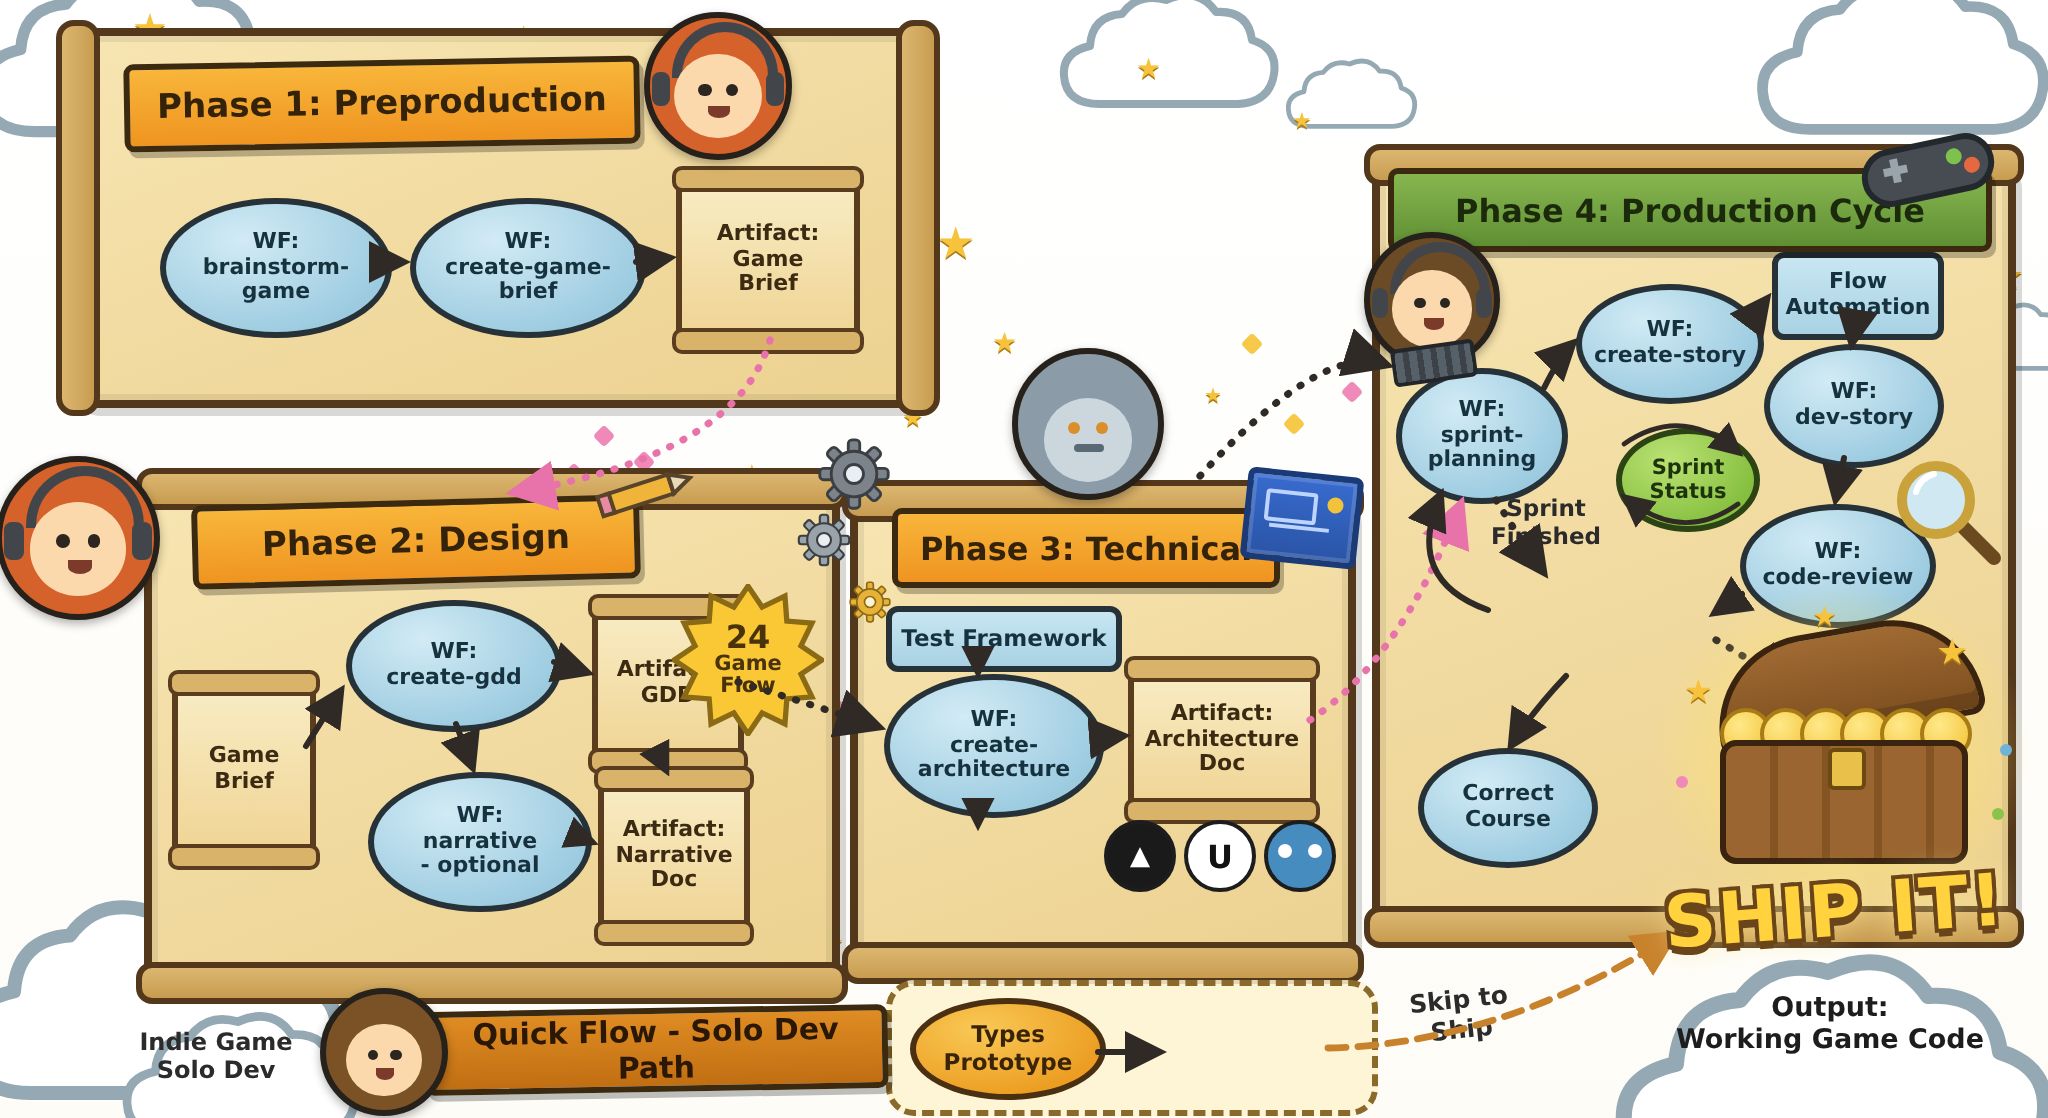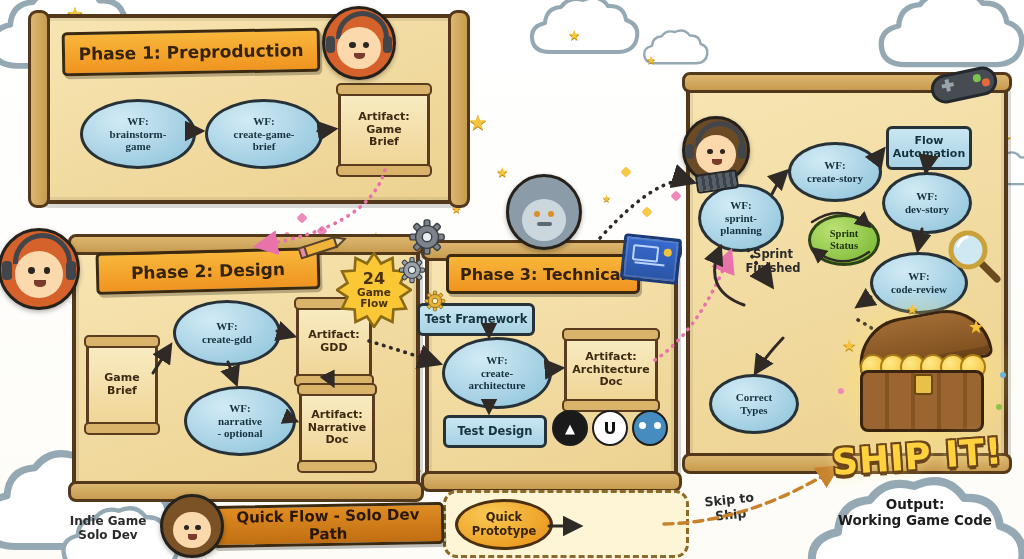--- a/index.html
+++ b/index.html
@@ -13,21 +13,21 @@
   .scroll-v::before{top:-10px}.scroll-v::after{bottom:-10px}
 
   
   .ribbon{position:absolute;display:flex;align-items:center;justify-content:center;font-weight:bold;border:3px solid #3c2a10;color:#34230a;z-index:5;border-radius:5px;box-shadow:2px 3px 0 rgba(0,0,0,.25);text-align:center;}
   .rb-orange{background:linear-gradient(180deg,#f8b63a,#ef9420);}
   .rb-green{background:linear-gradient(180deg,#87b650,#5f8f33);color:#1c2a0c;}
   .rb-quick{background:linear-gradient(180deg,#df8c23,#c06e12);color:#2a1706;}
 
   
   .node{position:absolute;display:flex;align-items:center;justify-content:center;text-align:center;font-weight:700;white-space:pre-line;line-height:1.15;z-index:4;color:#16323f;}
-  .ellipse{background:radial-gradient(ellipse at 35% 28%,#d2ebf5,#9ccbe0 75%);border:3px solid #273238;border-radius:50%;font-size:11px;font-family:Liberation Serif, serif;}
+  .ellipse{background:radial-gradient(ellipse at 35% 28%,#d2ebf5,#9ccbe0 75%);border:3px solid #273238;border-radius:50%;font-size:11px;}
   .rectn{background:linear-gradient(#c8e6f2,#a8d2e4);border:3px solid #273238;border-radius:6px;font-size:11.5px;}
   .status{background:radial-gradient(ellipse at 35% 28%,#bbe274,#85bf3f 75%);border:3px solid #2c4414;color:#1d330c;}
   .artifact{background:linear-gradient(180deg,#f9edc6,#efd392);border:3px solid #5a3d1e;border-radius:4px;font-size:11px;color:#3c2a12;}
   .artifact::before,.artifact::after{content:"";position:absolute;left:-5px;right:-5px;height:9px;background:#d9b36a;border:2px solid #5a3d1e;border-radius:5px;}
   .artifact::before{top:-6px}.artifact::after{bottom:-6px}
   .qnode{background:radial-gradient(ellipse at 35% 28%,#f9c955,#ec9d22 75%);border:3px solid #4a2f10;border-radius:50%;font-size:11.5px;color:#3a2408;}
 
   
   .avatar{position:absolute;border-radius:50%;border:3px solid #27211b;z-index:9;overflow:hidden;box-shadow:0 2px 5px rgba(0,0,0,.3);}
   .avatar .face{position:absolute;left:18%;top:26%;width:64%;height:62%;border-radius:50%;background:#fcd9ad;}
@@ -43,21 +43,21 @@
   .avatar.dragon .mouth{background:#5a6a74;width:22%;height:6%;border-radius:4px;left:40%}
 
   
   .cloud{position:absolute;z-index:2;}
   .cloud path{fill:#ffffff;stroke:#94a9b4;stroke-width:4;stroke-linejoin:round;}
   .star{position:absolute;z-index:2;color:#f7c33c;text-shadow:0 1px 0 #a87b16;line-height:1;}
   .spark{position:absolute;width:8px;height:8px;border-radius:2px;transform:rotate(45deg);z-index:2;}
   .spark.pink{background:#ef8ab8}.spark.yellow{background:#f7c948}
   .kbd{position:absolute;width:38px;height:15px;background:repeating-linear-gradient(90deg,#566069 0 4px,#3c4248 4px 7px);border:2px solid #22262a;border-radius:3px;transform:rotate(-8deg);z-index:9;}
 
-  .badge-wrap{position:absolute;z-index:6;}
+  .badge-wrap{position:absolute;z-index:6;margin-top:40px;}
   .badge-text{position:absolute;inset:0;display:flex;flex-direction:column;align-items:center;justify-content:center;font-weight:bold;color:#4a320a;line-height:1.05;}
   .badge-text .big{font-size:16px}.badge-text .small{font-size:10.5px}
 
   .label-text{position:absolute;font-weight:bold;color:#2b2b2b;text-align:center;white-space:pre-line;z-index:6;line-height:1.2;}
 
   .ship-title{position:absolute;z-index:8;font-size:36px;font-weight:800;letter-spacing:1px;color:#ffd23e;transform:rotate(-4deg);white-space:nowrap;
     text-shadow:-2px -2px 0 #6b451a,2px -2px 0 #6b451a,-2px 2px 0 #6b451a,2px 2px 0 #6b451a,0 4px 0 #6b451a,0 0 14px #f9e38f;}
 
   
   .chest{position:absolute;z-index:7;}
@@ -245,42 +245,44 @@
     <div style="position:absolute;left:7px;top:7px;width:22px;height:12px;border:2px solid #bcd4ff;border-radius:2px"></div>
     <div style="position:absolute;left:10px;top:24px;width:30px;height:0;border-top:2px solid #bcd4ff"></div>
     <div style="position:absolute;right:6px;top:8px;width:8px;height:8px;border-radius:50%;background:#f2c23c"></div>
   </div>
   <div class="avatar dragon no-phones" style="left:506px;top:174px;width:70px;height:70px">
     <b class="face"></b>
     <s class="eye l"></s>
       <s class="eye r"></s>
     <u class="mouth"></u>
   </div>
-  <div class="node rectn" style="left:417px;top:303px;width:112px;height:27px">Test Framework</div>
+  <div class="node rectn" style="left:443px;top:303px;width:112px;height:27px">Test Framework</div>
   <div class="node ellipse" style="left:442px;top:337px;width:104px;height:66px">WF:
 create-
 architecture</div>
   <div class="node artifact" style="left:564px;top:331px;width:88px;height:72px">Artifact:
 Architecture
 Doc</div>
-  <div class="node rectn" style="left:443px;top:415px;width:98px;height:27px">Test Design</div>
   <div class="engines" style="left:552px;top:410px">
     <div class="engine unity">
         <span>▲</span>
       </div>
     <div class="engine unreal">
         <span>U</span>
       </div>
     <div class="engine godot">
         <i class="l"></i>
         <i class="r"></i>
       </div>
   </div>
 
   <div class="panel scroll-v" style="left:686px;top:78px;width:314px;height:382px"></div>
+  <div class="ribbon rb-green" style="left:694px;top:84px;width:296px;height:36px;font-size:16px">
+    <span>Phase 4: Production Cycle</span>
+  </div>
   <svg style="position:absolute;left:928px;top:60px;z-index:8;transform:rotate(-12deg)" width="72" height="50" viewBox="0 0 72 50">
     <rect x="4" y="12" width="64" height="26" rx="13" fill="#464c52" stroke="#23282c" stroke-width="3"></rect>
     <rect x="14" y="20" width="12" height="4" fill="#9aa4ad"></rect>
     <rect x="18" y="16" width="4" height="12" fill="#9aa4ad"></rect>
     <circle cx="50" cy="21" r="4" fill="#7ec14f"></circle>
     <circle cx="58" cy="27" r="4" fill="#e5683e"></circle>
   </svg>
   <div class="avatar" style="left:682px;top:116px;width:62px;height:62px;background:#6b4a26">
     <i class="band"></i>
     <b class="face"></b>
@@ -300,21 +302,21 @@
 Automation</div>
   <div class="node ellipse" style="left:882px;top:172px;width:84px;height:56px">WF:
 dev-story</div>
   <div class="node ellipse status" style="left:808px;top:214px;width:66px;height:46px;font-size:10.5px">Sprint
 Status</div>
   <div class="node ellipse" style="left:870px;top:252px;width:92px;height:56px">WF:
 code-review</div>
   <div class="label-text" style="left:738px;top:248px;width:70px;font-size:11.5px">Sprint
 Finished</div>
   <div class="node ellipse" style="left:709px;top:374px;width:84px;height:54px">Correct
-Types</div>
+Course</div>
   <svg style="position:absolute;left:944px;top:226px;z-index:8" width="58" height="58" viewBox="0 0 58 58">
     <line x1="37" y1="37" x2="53" y2="53" stroke="#6b4a20" stroke-width="7" stroke-linecap="round"></line>
     <circle cx="24" cy="24" r="17" fill="#cfe8f2" stroke="#caa23c" stroke-width="5"></circle>
     <path d="M14,20 Q16,13 23,11" fill="none" stroke="#ffffff" stroke-width="3" stroke-linecap="round"></path>
   </svg>
 
   <div class="chest" style="left:850px;top:312px;width:142px;height:128px">
     <div class="glow"></div>
     <div class="lid"></div>
     <div class="gold">
@@ -343,21 +345,21 @@
   <div class="avatar" style="left:160px;top:494px;width:58px;height:58px;background:#7a5226">
     <b class="face"></b>
     <s class="eye l"></s>
       <s class="eye r"></s>
     <u class="mouth"></u>
   </div>
   <div class="ribbon rb-quick" style="left:212px;top:504px;width:226px;height:36px;font-size:15px;transform:rotate(-1deg)">
     <span>Quick Flow - Solo Dev Path</span>
   </div>
   <div class="dashed-box" style="left:443px;top:490px;width:240px;height:62px"></div>
-  <div class="node qnode" style="left:455px;top:499px;width:92px;height:45px">Quick
+  <div class="node qnode" style="left:455px;top:499px;width:92px;height:45px">Types
 Prototype</div>
   <div class="label-text" style="left:688px;top:492px;width:84px;font-size:12.5px;transform:rotate(-6deg)">Skip to Ship</div>
 
   <svg class="arrows" width="1024" height="559" viewBox="0 0 1024 559">
     <defs>
       <marker id="ah" markerWidth="7" markerHeight="7" refX="5.5" refY="3.5" orient="auto">
           <path d="M0,0 L7,3.5 L0,7 Z" fill="#2f2a26"></path>
         </marker>
       <marker id="ahp" markerWidth="7" markerHeight="7" refX="5.5" refY="3.5" orient="auto">
           <path d="M0,0 L7,3.5 L0,7 Z" fill="#e873ab"></path>

